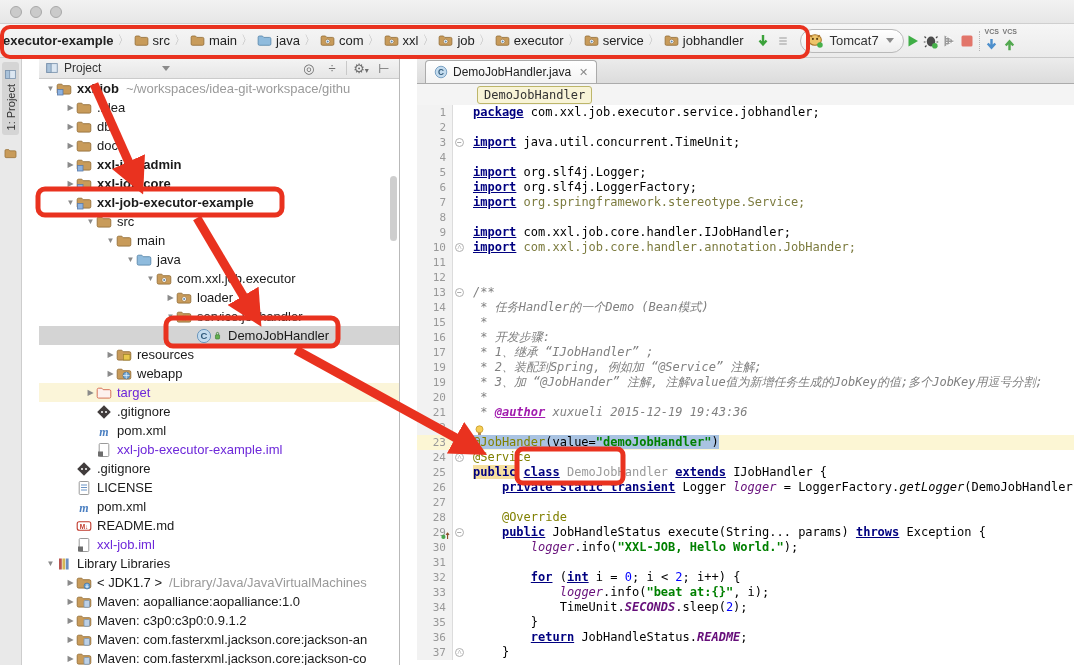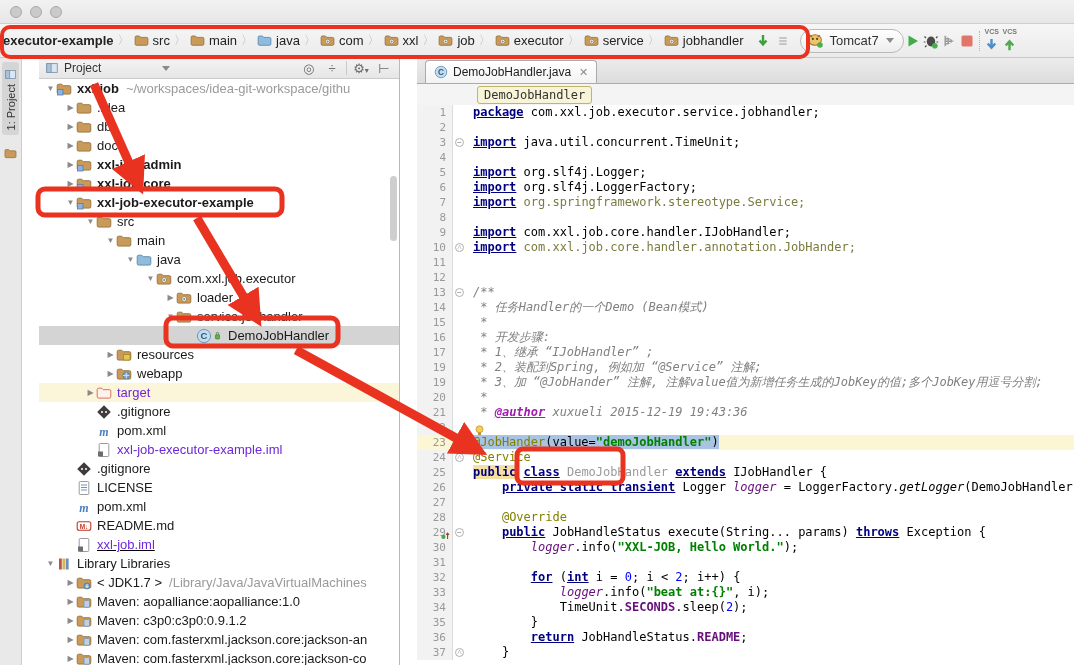--- a/index.html
+++ b/index.html
@@ -79,21 +79,21 @@
   .ovr { position:absolute; right:1px; top:2px; }
   .kw { color:#000080; font-weight:bold;text-decoration:underline; }
   .pl { color:#000; }
   .un { color:#7c7b3f; }
   .cm { color:#808080; font-style:italic; }
   .doctag { color:#a21caf; font-weight:bold; text-decoration:underline; font-style:italic; }
   .ann { color:#808000; }
   .str { color:#008000; font-weight:bold; }
   .num { color:#0000ff; }
   .fld { color:#660e7a; font-style:italic; }
-  .sfld { color:#660e7a; font-weight:bold; }
+  .sfld { color:#660e7a; font-style:italic; font-weight:bold; }
   .mth { color:#000; font-style:italic; }
   .dim { color:#9b9b9b; }
   .kwhl { color:#000080; font-weight:bold; background:#f6e0a0; }
   .selspan { background:#a9c3e2; }
   .bulb-wrap { display:inline-block; width:16px; height:14px; vertical-align:-3px; }
 
   
   #overlay { position:absolute; left:0; top:0; width:1074px; height:665px; pointer-events:none; z-index:60; }
 
   svg.icon { display:inline-block; vertical-align:middle; flex:none; }
@@ -476,21 +476,21 @@
           <span class="lbl">pom.xml</span>
         </div>
         <div class="trow" style="padding-left: 26px;">
           <span class="arr"></span>
           <svg class="icon" width="16" height="16" viewBox="0 0 16 16">
             <rect x="1.2" y="3.8" width="13.6" height="8.4" rx="2" fill="#fff" stroke="#c0392b" stroke-width="1.1"></rect>
             <text x="8" y="10.5" font-size="6.5" font-weight="bold" text-anchor="middle" fill="#c0392b" font-family="Liberation Sans,sans-serif">M↓</text>
           </svg>
           <span class="lbl">README.md</span>
         </div>
-        <div class="trow" style="padding-left: 26px; text-decoration: underline;">
+        <div class="trow" style="padding-left: 26px;">
           <span class="arr"></span>
           <svg class="icon" width="16" height="16" viewBox="0 0 16 16">
             <rect x="3.2" y="1.5" width="9.6" height="13" rx="1" fill="#fff" stroke="#9a9a9a"></rect>
             <rect x="2" y="9.5" width="5" height="5" fill="#6d6d6d"></rect>
           </svg>
           <span class="lbl gray">xxl-job.iml</span>
         </div>
         <div class="trow" style="padding-left: 6px;">
           <span class="arr">▼</span>
           <svg class="icon" width="16" height="16" viewBox="0 0 16 16">

